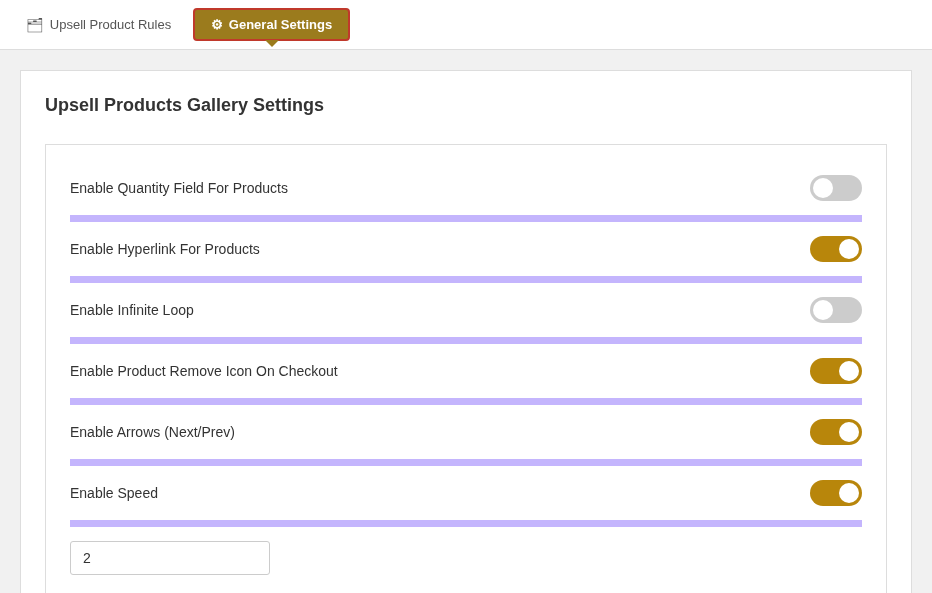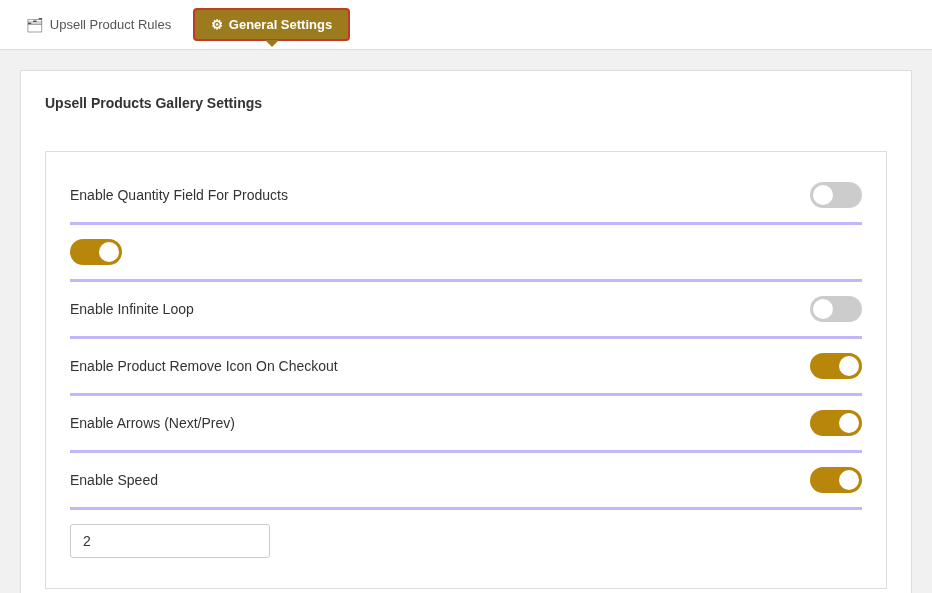--- a/index.html
+++ b/index.html
@@ -65,37 +65,37 @@
 
     
     .main-content {
       background: #fff;
       margin: 20px;
       padding: 24px;
       border: 1px solid #ddd;
     }
 
     .page-title {
-      font-size: 14px;
+      font-size: 18px;
       font-weight: bold;
       color: #333;
-      margin-bottom: 40px;
+      margin-bottom: 28px;
     }
 
     .settings-container {
       border: 1px solid #ddd;
       padding: 16px 24px;
     }
 
     .setting-row {
       display: flex;
       align-items: center;
       justify-content: space-between;
       padding: 14px 0;
-      border-bottom: 3px solid #c4b5fd;
+      border-bottom: 7px solid #c4b5fd;
     }
 
     .setting-row:last-child {
       border-bottom: none;
     }
 
     .setting-label {
       font-size: 14px;
       color: #333;
       font-weight: 500;
@@ -173,20 +173,21 @@
 <div class="main-content">
   <h2 class="page-title">Upsell Products Gallery Settings</h2>
 
   <div class="settings-container" id="settings-rows">
 
   <div class="setting-row">
         <span class="setting-label">Enable Quantity Field For Products</span>
         <label class="toggle-wrapper toggle-off"><input type="checkbox" style=""><span class="toggle-slider"></span></label>
       </div>
       <div class="setting-row">
+        <span class="setting-label">Enable Hyperlink For Products</span>
         <label class="toggle-wrapper toggle-on"><input type="checkbox" checked="" style=""><span class="toggle-slider"></span></label>
       </div>
       <div class="setting-row">
         <span class="setting-label">Enable Infinite Loop</span>
         <label class="toggle-wrapper toggle-off"><input type="checkbox" style=""><span class="toggle-slider"></span></label>
       </div>
       <div class="setting-row">
         <span class="setting-label">Enable Product Remove Icon On Checkout</span>
         <label class="toggle-wrapper toggle-on"><input type="checkbox" checked="" style=""><span class="toggle-slider"></span></label>
       </div>

